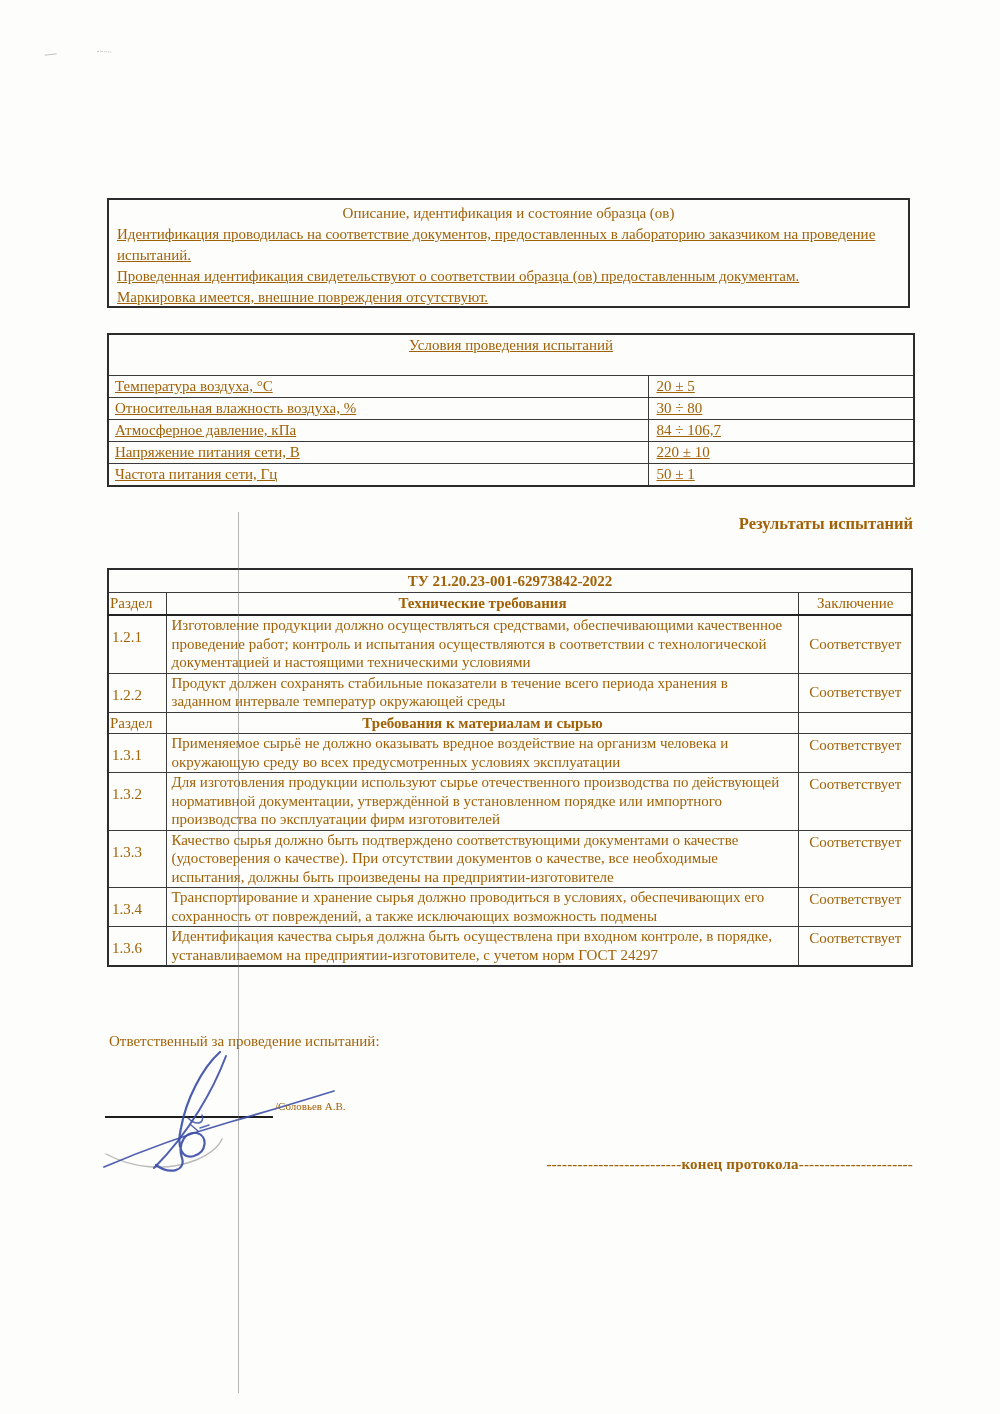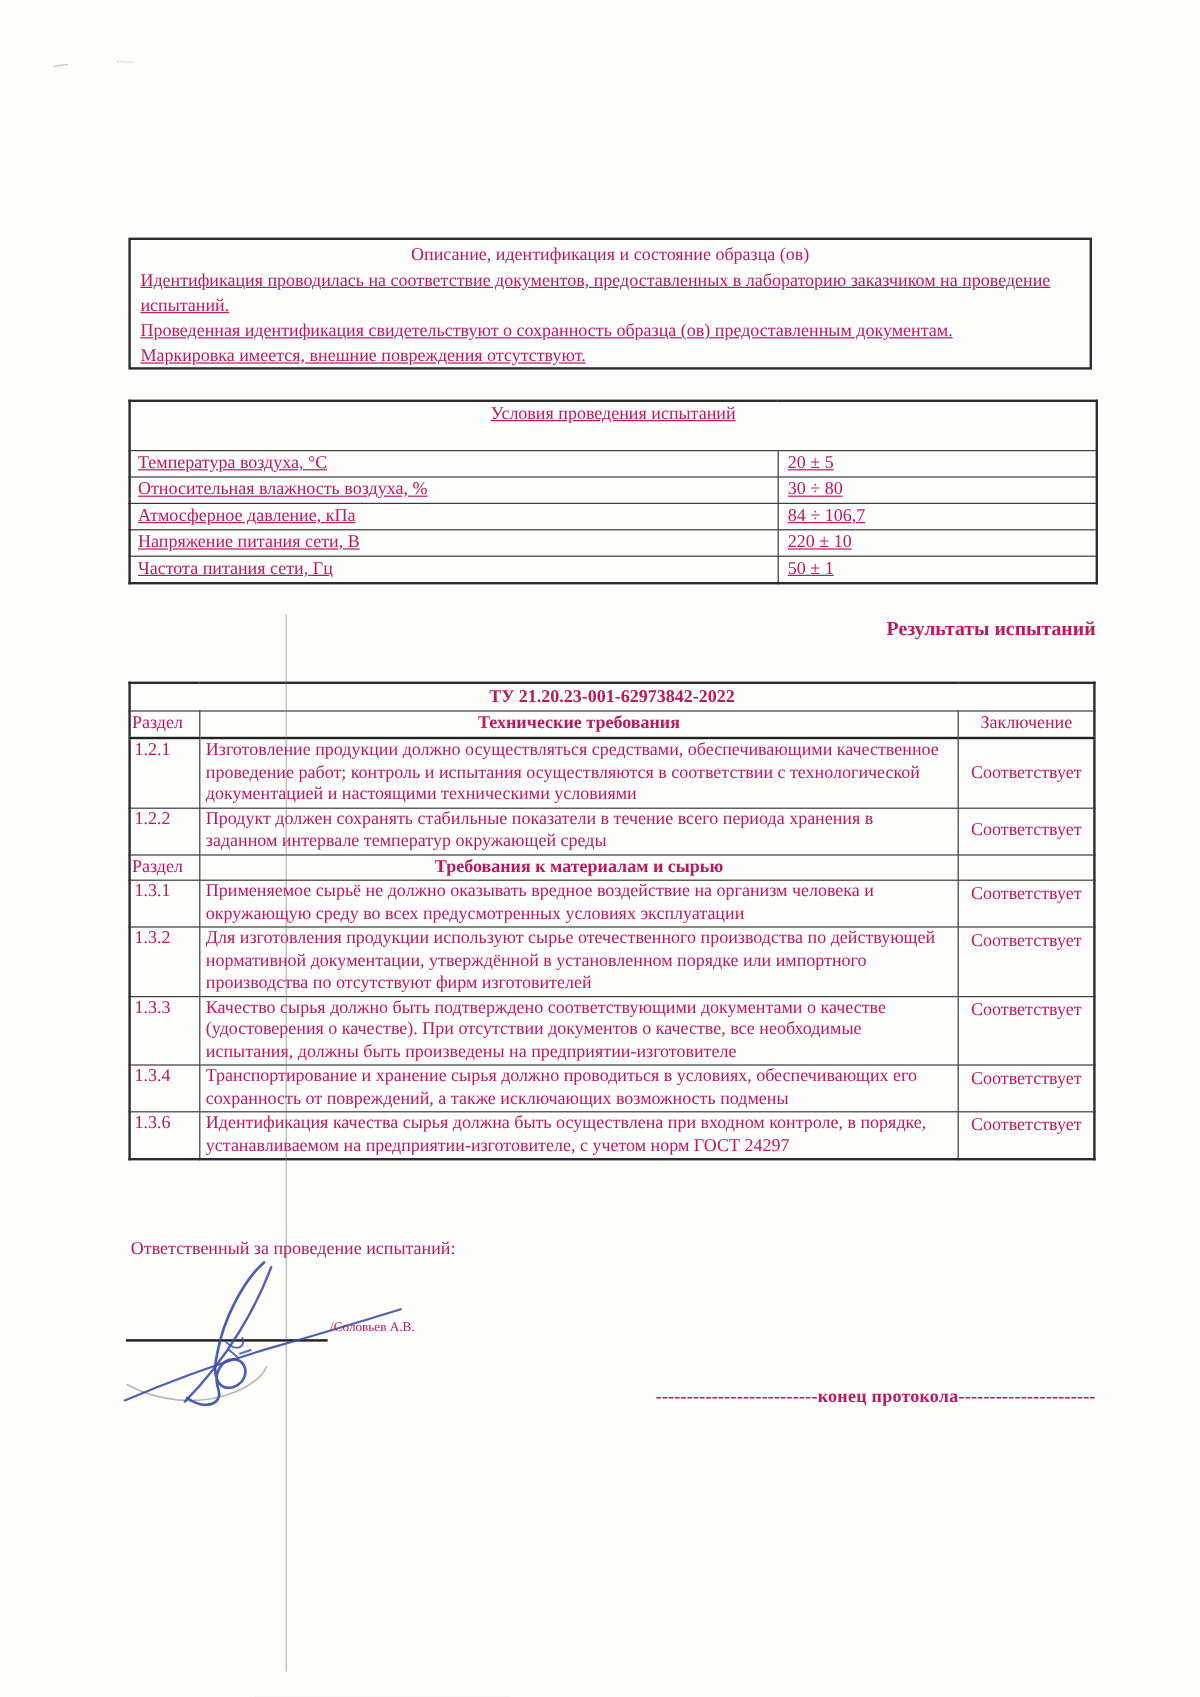--- a/index.html
+++ b/index.html
@@ -1,21 +1,21 @@
 <!DOCTYPE html>
 <html><head>
 <meta charset="utf-8">
 <style>
   html,body{margin:0;padding:0;background:#e9e9e9;}
   .page{
     position:relative;
     width:1000px;height:1414px;
     background:#fdfdfc;
     font-family:"Liberation Serif","DejaVu Serif",serif;
-    color:#be185d;
+    color:#a16207;
     overflow:hidden;
     margin:0 auto;
   }
   
   .artifact{position:absolute;opacity:.35;}
   .artifact-1{left:45px;top:54px;width:12px;height:5px;border-top:1px solid #555;transform:rotate(-8deg);}
   .artifact-2{left:97px;top:51px;width:14px;height:6px;border-top:1px dotted #555;transform:rotate(4deg);}
   .fold-line{
     position:absolute;left:238px;top:512px;width:1px;height:881px;
     background:rgba(110,110,110,.5);z-index:6;
@@ -55,21 +55,21 @@
     position:absolute;left:107px;top:568px;width:806px;
     border-collapse:collapse;table-layout:fixed;
     font-size:15px;line-height:18.5px;
   }
   .res-table{border:2px solid #2c2c2c;}
   .res-table td{border:1px solid #3c3c3c;}
   .res-table td.tu{
     font-weight:bold;text-align:center;height:20px;line-height:20px;
   }
   .res-table tr.col-head td{height:19px;border-bottom:2.5px solid #222;}
-  .res-table td.sec{vertical-align:top;padding:0 2px 0 3px;}
+  .res-table td.sec{vertical-align:top;padding:12px 2px 0 3px;}
   .res-table td.req{padding:0 14px 1px 5px;}
   .res-table td.concl{text-align:center;padding:1px 2px;}
   .res-table .va-mid td.concl{vertical-align:middle;}
   .res-table .va-top td.concl{vertical-align:top;padding-top:2px;}
   .res-table td.bold-center{font-weight:bold;text-align:center;}
   .res-table td.center{text-align:center;}
 
   
   .resp-label{position:absolute;left:109px;top:1033px;font-size:15px;}
   .signature-svg{position:absolute;left:92px;top:1046px;z-index:4;}
@@ -85,21 +85,21 @@
 
 <div class="page">
 
   <div class="artifact artifact-1"></div>
   <div class="artifact artifact-2"></div>
   <div class="fold-line"></div>
 
   <section class="desc-box">
     <div class="desc-title">Описание, идентификация и состояние образца (ов)</div>
     <p class="desc-p">Идентификация проводилась на соответствие документов, предоставленных в лабораторию заказчиком на проведение испытаний.</p>
-    <p class="desc-p">Проведенная идентификация свидетельствуют о сохранность образца (ов) предоставленным документам.</p>
+    <p class="desc-p">Проведенная идентификация свидетельствуют о соответствии образца (ов) предоставленным документам.</p>
     <p class="desc-p">Маркировка имеется, внешние повреждения отсутствуют.</p>
   </section>
 
   <table class="cond-table">
     <colgroup>
         <col style="width:540px">
         <col>
       </colgroup>
     <tbody>
       <tr>
@@ -163,21 +163,21 @@
         <td></td>
       </tr>
 
       <tr class="va-top">
         <td class="sec">1.3.1</td>
         <td class="req">Применяемое сырьё не должно оказывать вредное воздействие на организм человека и окружающую среду во всех предусмотренных условиях эксплуатации</td>
         <td class="concl">Соответствует</td>
       </tr>
       <tr class="va-top">
         <td class="sec">1.3.2</td>
-        <td class="req">Для изготовления продукции используют сырье отечественного производства по действующей нормативной документации, утверждённой в установленном порядке или импортного производства по отсутствуют фирм изготовителей</td>
+        <td class="req">Для изготовления продукции используют сырье отечественного производства по действующей нормативной документации, утверждённой в установленном порядке или импортного производства по эксплуатации фирм изготовителей</td>
         <td class="concl">Соответствует</td>
       </tr>
       <tr class="va-top">
         <td class="sec">1.3.3</td>
         <td class="req">Качество сырья должно быть подтверждено соответствующими документами о качестве (удостоверения о качестве). При отсутствии документов о качестве, все необходимые испытания, должны быть произведены на предприятии-изготовителе</td>
         <td class="concl">Соответствует</td>
       </tr>
       <tr class="va-top">
         <td class="sec">1.3.4</td>
         <td class="req">Транспортирование и хранение сырья должно проводиться в условиях, обеспечивающих его сохранность от повреждений, а также исключающих возможность подмены</td>

